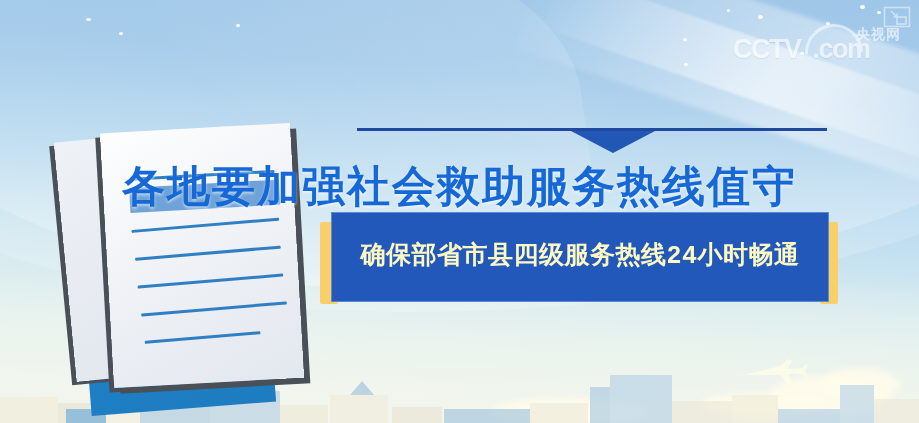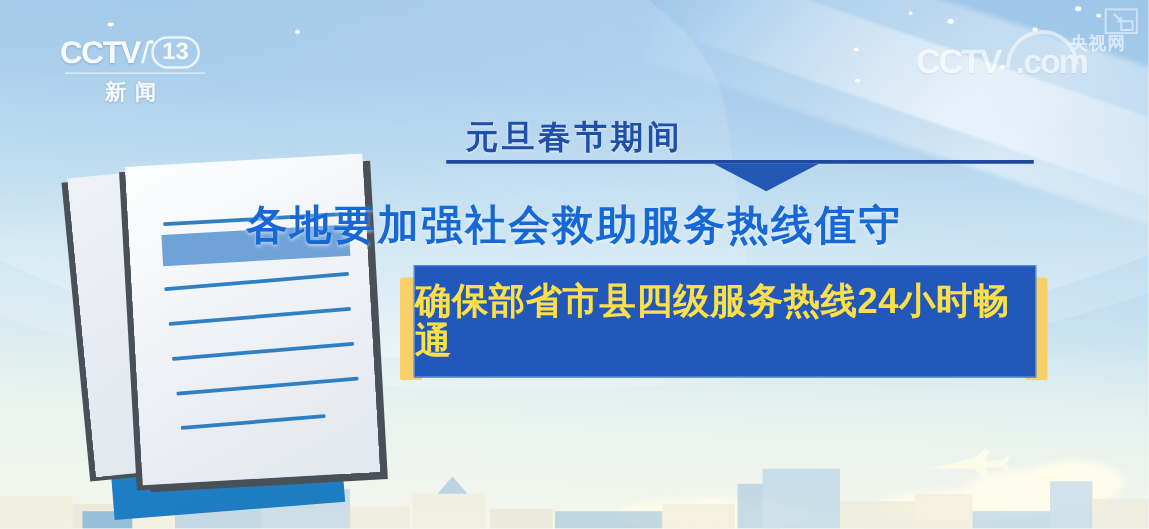--- a/index.html
+++ b/index.html
@@ -129,35 +129,35 @@
   }
   #divider{position:absolute;left:357px;top:128px;width:470px;height:3px;background:#20489e;}
   #tri{
     position:absolute;left:571px;top:131px;width:0;height:0;
     border-left:42px solid transparent;border-right:42px solid transparent;
     border-top:22px solid #2257b5;
   }
   #headline{
     position:absolute;left:0;right:0;top:158px;text-align:center;
     font-family:"DejaVu Sans","Liberation Sans",sans-serif;
-    font-size:33px;font-weight:700;color:#1668d6;letter-spacing:2px;
+    font-size:43px;font-weight:700;color:#1668d6;letter-spacing:2px;
     text-shadow:0 2px 3px rgba(255,255,255,.55);
   }
 
   
   #accentL{position:absolute;left:320px;top:222px;width:18px;height:82px;background:#f9cf69;border-radius:2px;}
   #accentR{position:absolute;left:820px;top:222px;width:18px;height:82px;background:#f9cf69;border-radius:2px;}
   #hlbox{
     position:absolute;left:331px;top:212px;width:496px;height:88px;
     background:#2358bb;border:1px solid #5b8ad4;
     display:flex;flex-direction:column;align-items:center;justify-content:center;
   }
   #hl1{
-    font-family:Liberation Sans, sans-serif;
-    font-size:29px;font-weight:700;color:#fde047;letter-spacing:0.5px;line-height:1.12;
+    font-family:Liberation Mono, monospace;
+    font-size:25px;font-weight:700;color:#fef9c3;letter-spacing:0.5px;line-height:1.12;
   }
   #hl2{
     font-family:"DejaVu Sans","Liberation Sans",sans-serif;
     font-size:25px;font-weight:700;color:#f8cd63;letter-spacing:1px;line-height:1.15;margin-top:3px;
   }
 </style>
 </head>
 <body>
 
 <div id="stage">
@@ -206,27 +206,20 @@
     <rect x="530" y="42" width="58" height="20" fill="#efeada"></rect>
     <rect x="590" y="26" width="34" height="36" fill="#a6c8e1"></rect>
     <rect x="610" y="14" width="62" height="48" fill="#b2d0e6"></rect>
     <rect x="672" y="40" width="60" height="22" fill="#ede8d7"></rect>
     <rect x="732" y="34" width="46" height="28" fill="#f0ebd9"></rect>
     <rect x="778" y="48" width="62" height="14" fill="#aecde4"></rect>
     <rect x="840" y="24" width="34" height="38" fill="#b6d2e7"></rect>
     <rect x="874" y="38" width="45" height="24" fill="#eee9d8"></rect>
   </svg>
 
-  <div id="cctv13">
-    <div style="white-space:nowrap;">
-      <span class="big">CCTV</span><span class="slash">/</span><span class="num">13</span>
-    </div>
-    <div class="rule"></div>
-    <div class="sub">新闻</div>
-  </div>
 
   <div id="wmark">
     <div class="wm-arc"></div>
     <span class="wm-main">CCTV</span><span class="wm-main" style="margin-left:12px;">.com</span>
     <span class="wm-cn">央视网</span>
   </div>
 
   <svg id="winicon" viewBox="0 0 28 22">
     <rect x="1.5" y="1.5" width="25" height="19" fill="none" stroke="#ffffff" stroke-width="1.6" opacity=".9"></rect>
     <rect x="14" y="11" width="9" height="7" fill="none" stroke="#ffffff" stroke-width="1.6" opacity=".9"></rect>
@@ -240,21 +233,20 @@
       <div class="ln" style="left:28px;top:46px;width:144px;"></div>
       <div class="band" style="left:26px;top:56px;width:150px;height:25px;"></div>
       <div class="ln" style="left:26px;top:96px;width:148px;transform:rotate(-1.6deg);"></div>
       <div class="ln" style="left:28px;top:124px;width:146px;transform:rotate(-1.6deg);"></div>
       <div class="ln" style="left:29px;top:152px;width:146px;transform:rotate(-1.6deg);"></div>
       <div class="ln" style="left:31px;top:180px;width:146px;transform:rotate(-1.6deg);"></div>
       <div class="ln" style="left:33px;top:208px;width:116px;transform:rotate(-1.6deg);"></div>
     </div>
   </div>
 
-  <div id="kicker">元旦春节期间</div>
   <div id="divider"></div>
   <div id="tri"></div>
   <div id="headline">各地要加强社会救助服务热线值守</div>
 
   <div id="accentL"></div>
   <div id="accentR"></div>
   <div id="hlbox">
     <div id="hl1">确保部省市县四级服务热线24小时畅通</div>
   </div>
 

